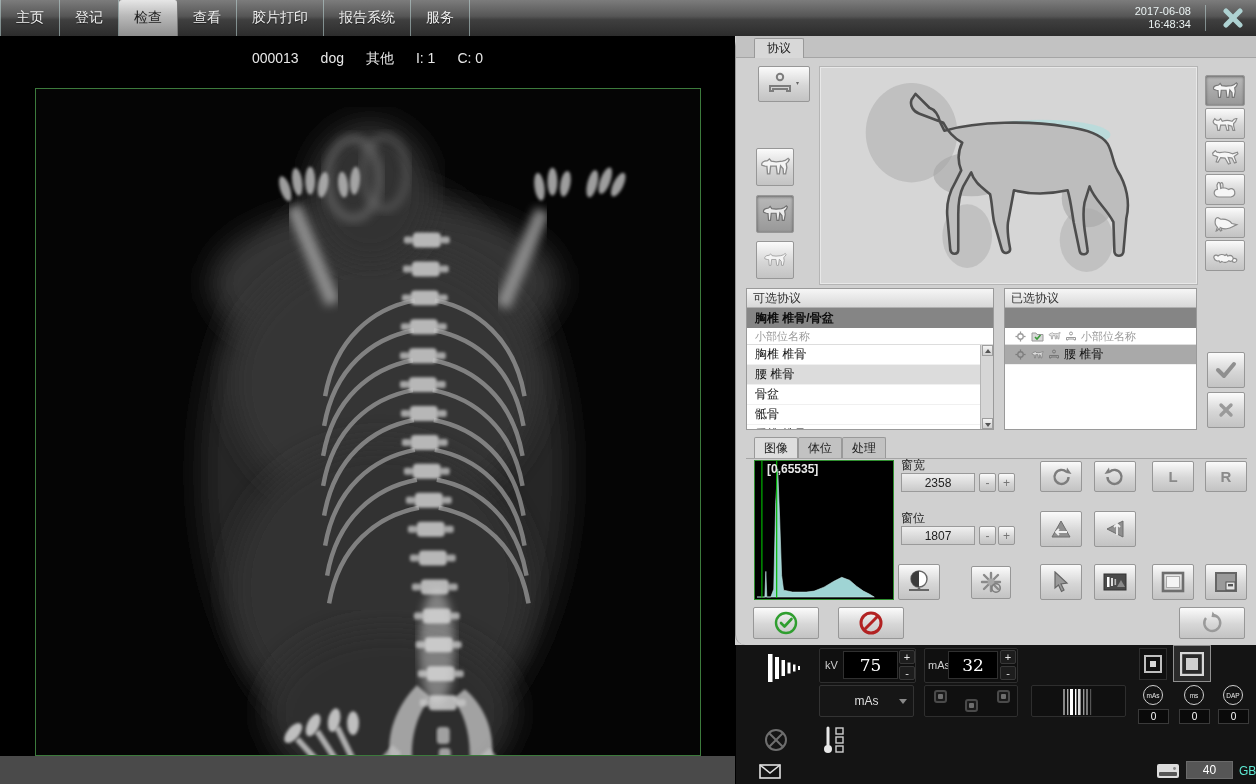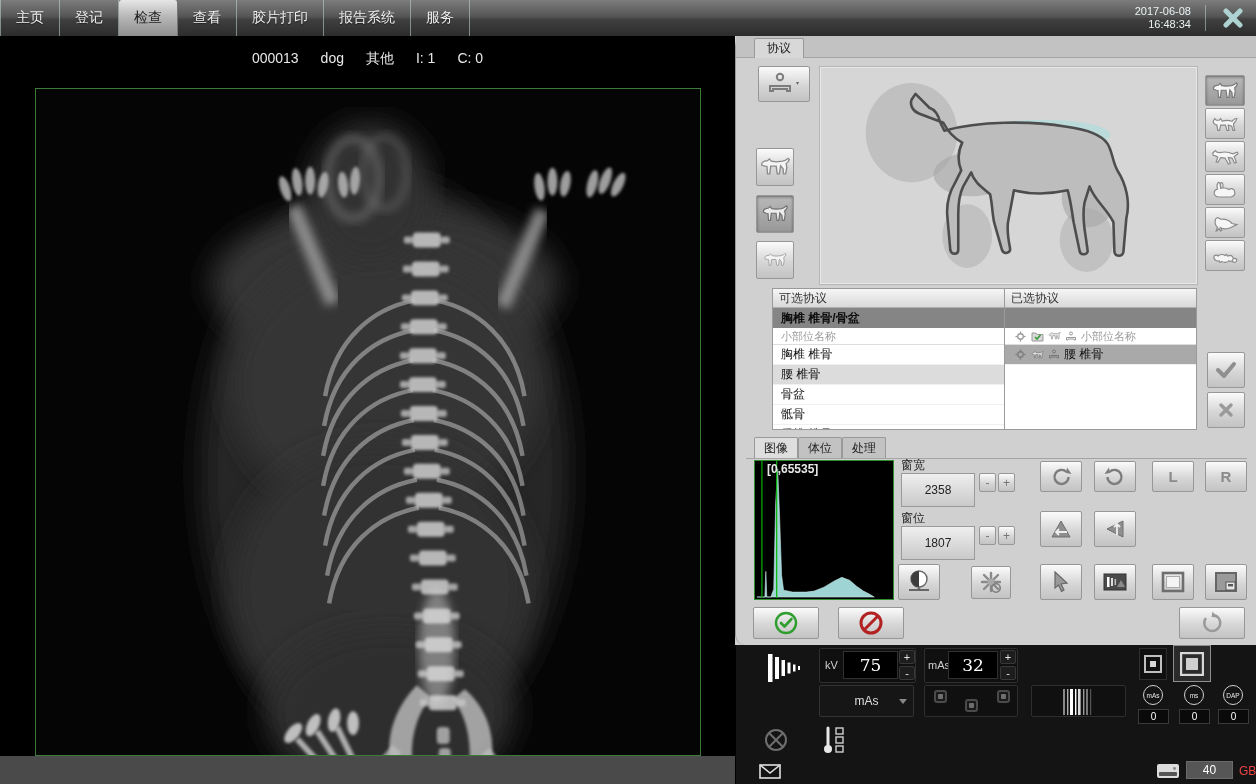--- a/index.html
+++ b/index.html
@@ -62,21 +62,21 @@
   
   .itab { position:absolute; height:21px; padding:0 9px; font-size:12px; color:#222; display:flex; align-items:center;
     background:#c2c2c2; border:1px solid #999; border-bottom:none; border-radius:2px 2px 0 0; }
   .itab.active { background:#dedede; }
   .tab-line { position:absolute; left:10px; top:422px; width:501px; height:1px; background:#a5a5a5; }
 
   .hist { position:absolute; left:18px; top:424px; width:140px; height:140px; background:#000; border:1px solid #2f8f2f; }
   .hist-label { position:absolute; left:12px; top:1px; color:#e8e8e8; font-size:12px; letter-spacing:0;font-weight:bold; }
 
   .wlabel { position:absolute; font-size:12px; color:#222; }
-  .wbox { position:absolute; width:74px; height:34px; background:linear-gradient(#efefef,#c9c9c9); border:1px solid #9a9a9a;
+  .wbox { position:absolute; width:74px; height:19px; background:linear-gradient(#efefef,#c9c9c9); border:1px solid #9a9a9a;
     display:flex; align-items:center; justify-content:center; font-size:12px; color:#222; }
   .stepbtn { position:absolute; width:17px; height:19px; font-size:12px; color:#777; }
 
   .tbtn { position:absolute; width:42px; height:31px; }
   .tbtn.big { height:36px; }
 
   
   .genpanel { position:absolute; left:735px; top:645px; width:521px; height:139px; background:#141414; border-left:1px solid #000; }
   .dk-box { position:absolute; background:#101010; border:1px solid #2e2e2e; border-radius:2px; }
   .lcd { position:absolute; background:#000; border:1px solid #303030; color:#fff; display:flex; align-items:center;
@@ -91,21 +91,21 @@
   .aecsq { position:absolute; width:13px; height:13px; border:2px solid #4a4a4a; border-radius:3px; background:#1a1a1a; }
   .aecsq i { position:absolute; left:2px; top:2px; width:5px; height:5px; background:#6e6e6e; border-radius:1px; }
   .focusbtn { position:absolute; background:#101010; border:1px solid #2e2e2e; display:flex; align-items:center; justify-content:center; }
   .focusbtn.sel { background:#2b2b2b; border:1px solid #8f8f8f; }
   .cnt-circle { position:absolute; width:20px; height:20px; border:1.5px solid #cfcfcf; border-radius:50%;
     color:#e8e8e8; font-size:6.5px; display:flex; align-items:center; justify-content:center; }
   .cnt-box { position:absolute; width:31px; height:15px; background:#0a0a0a; border:1px solid #3a3a3a; color:#fff;
     font-size:10px; display:flex; align-items:center; justify-content:center; }
   .storebox { position:absolute; width:47px; height:18px; background:#565656; border:1px solid #6a6a6a; color:#fff;
     font-size:12px; display:flex; align-items:center; justify-content:center; }
-  .store-unit { position:absolute; color:#ef4444; font-size:12px; }
+  .store-unit { position:absolute; color:#5eead4; font-size:12px; }
 </style>
 </head>
 <body>
 
 <div id="app">
 
   <div class="topbar">
     <div class="menu">
       <div class="menu-item">主页</div>
       <div class="menu-item">登记</div>
@@ -332,21 +332,21 @@
       <svg width="28" height="20" viewBox="0 0 26 17">
         <path d="M4,6 C4,4 6,3 7.5,4 L9,5 C13,4.5 17,6 19.5,9 L24,10 L20,12 C17,14 12,14.5 9,13 L10,15.5 L8.8,16 L7.5,13.5 L6,15.5 L4.8,15.9 L6,12.5 C4,10.5 3.5,8 4,6 Z" fill="#f6f6f6" stroke="#8a8a8a" stroke-width="1.1"></path>
       </svg>
     </div>
     <div class="btn3d" style="left:469px;top:204px;width:40px;height:31px;">
       <svg width="28" height="20" viewBox="0 0 26 17">
         <path d="M2.5,9.5 C3,7.5 5.5,7 6.5,8.5 C8,7 11,6.5 13,8 L14.5,7 L15.5,8.5 L17.5,8 C19.5,8 21,9.5 20.5,11.5 C20,13.5 18,14 16.5,13 C15,14.5 12,15 10,13.5 L8.5,14.5 L7.5,13 C5.5,13.5 3.5,12.5 3,10.8 Z M20.5,11 C23,10 24.8,11.8 23.4,13.6 C22.2,15.1 19.6,14.4 19.9,12.7" fill="#f6f6f6" stroke="#8a8a8a" stroke-width="1.1"></path>
       </svg>
     </div>
 
-    <div class="plist" style="left:10px;width:248px;height:142px;margin-left:26px;">
+    <div class="plist" style="left:10px;width:248px;height:142px;">
       <div class="plist-hdr">可选协议</div>
       <div class="plist-group">胸椎 椎骨/骨盆</div>
       <div class="plist-colhdr">小部位名称</div>
       <div class="plist-row">胸椎 椎骨</div>
       <div class="plist-row hl">腰 椎骨</div>
       <div class="plist-row">骨盆</div>
       <div class="plist-row">骶骨</div>
       <div class="plist-row">尾椎 椎骨</div>
       <div class="vscroll">
         <div class="varrow up" style="top:0;">

